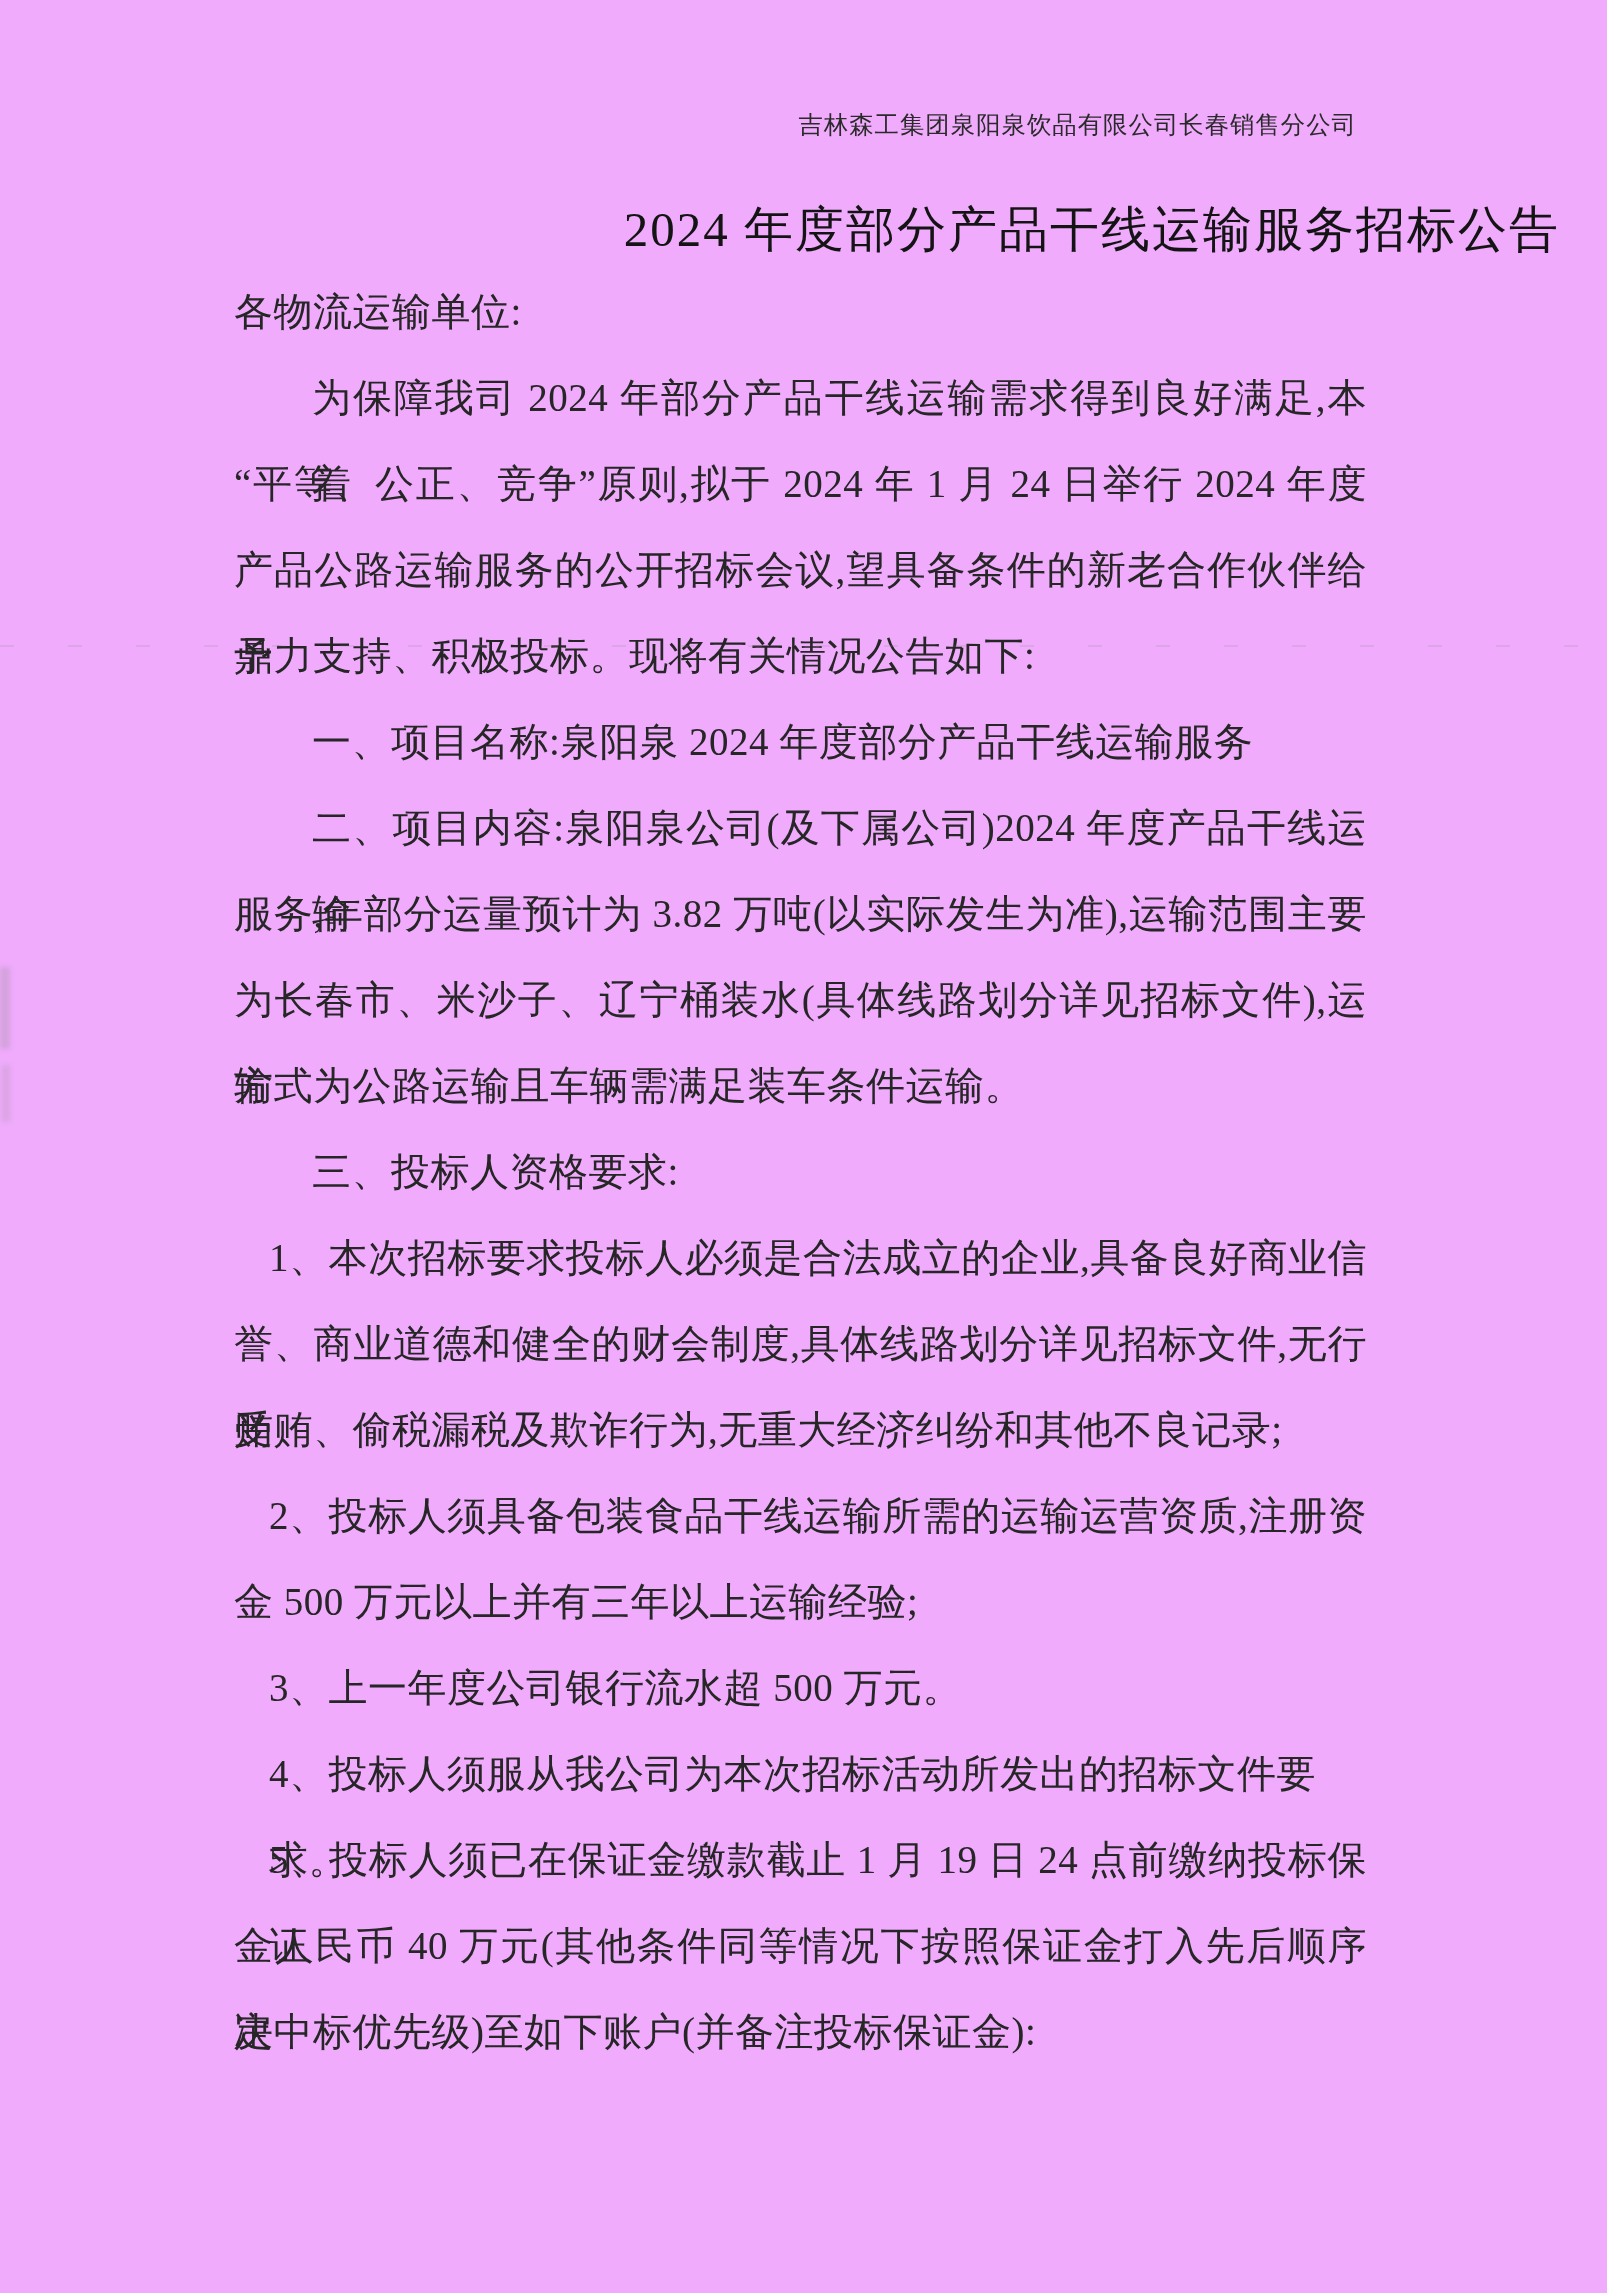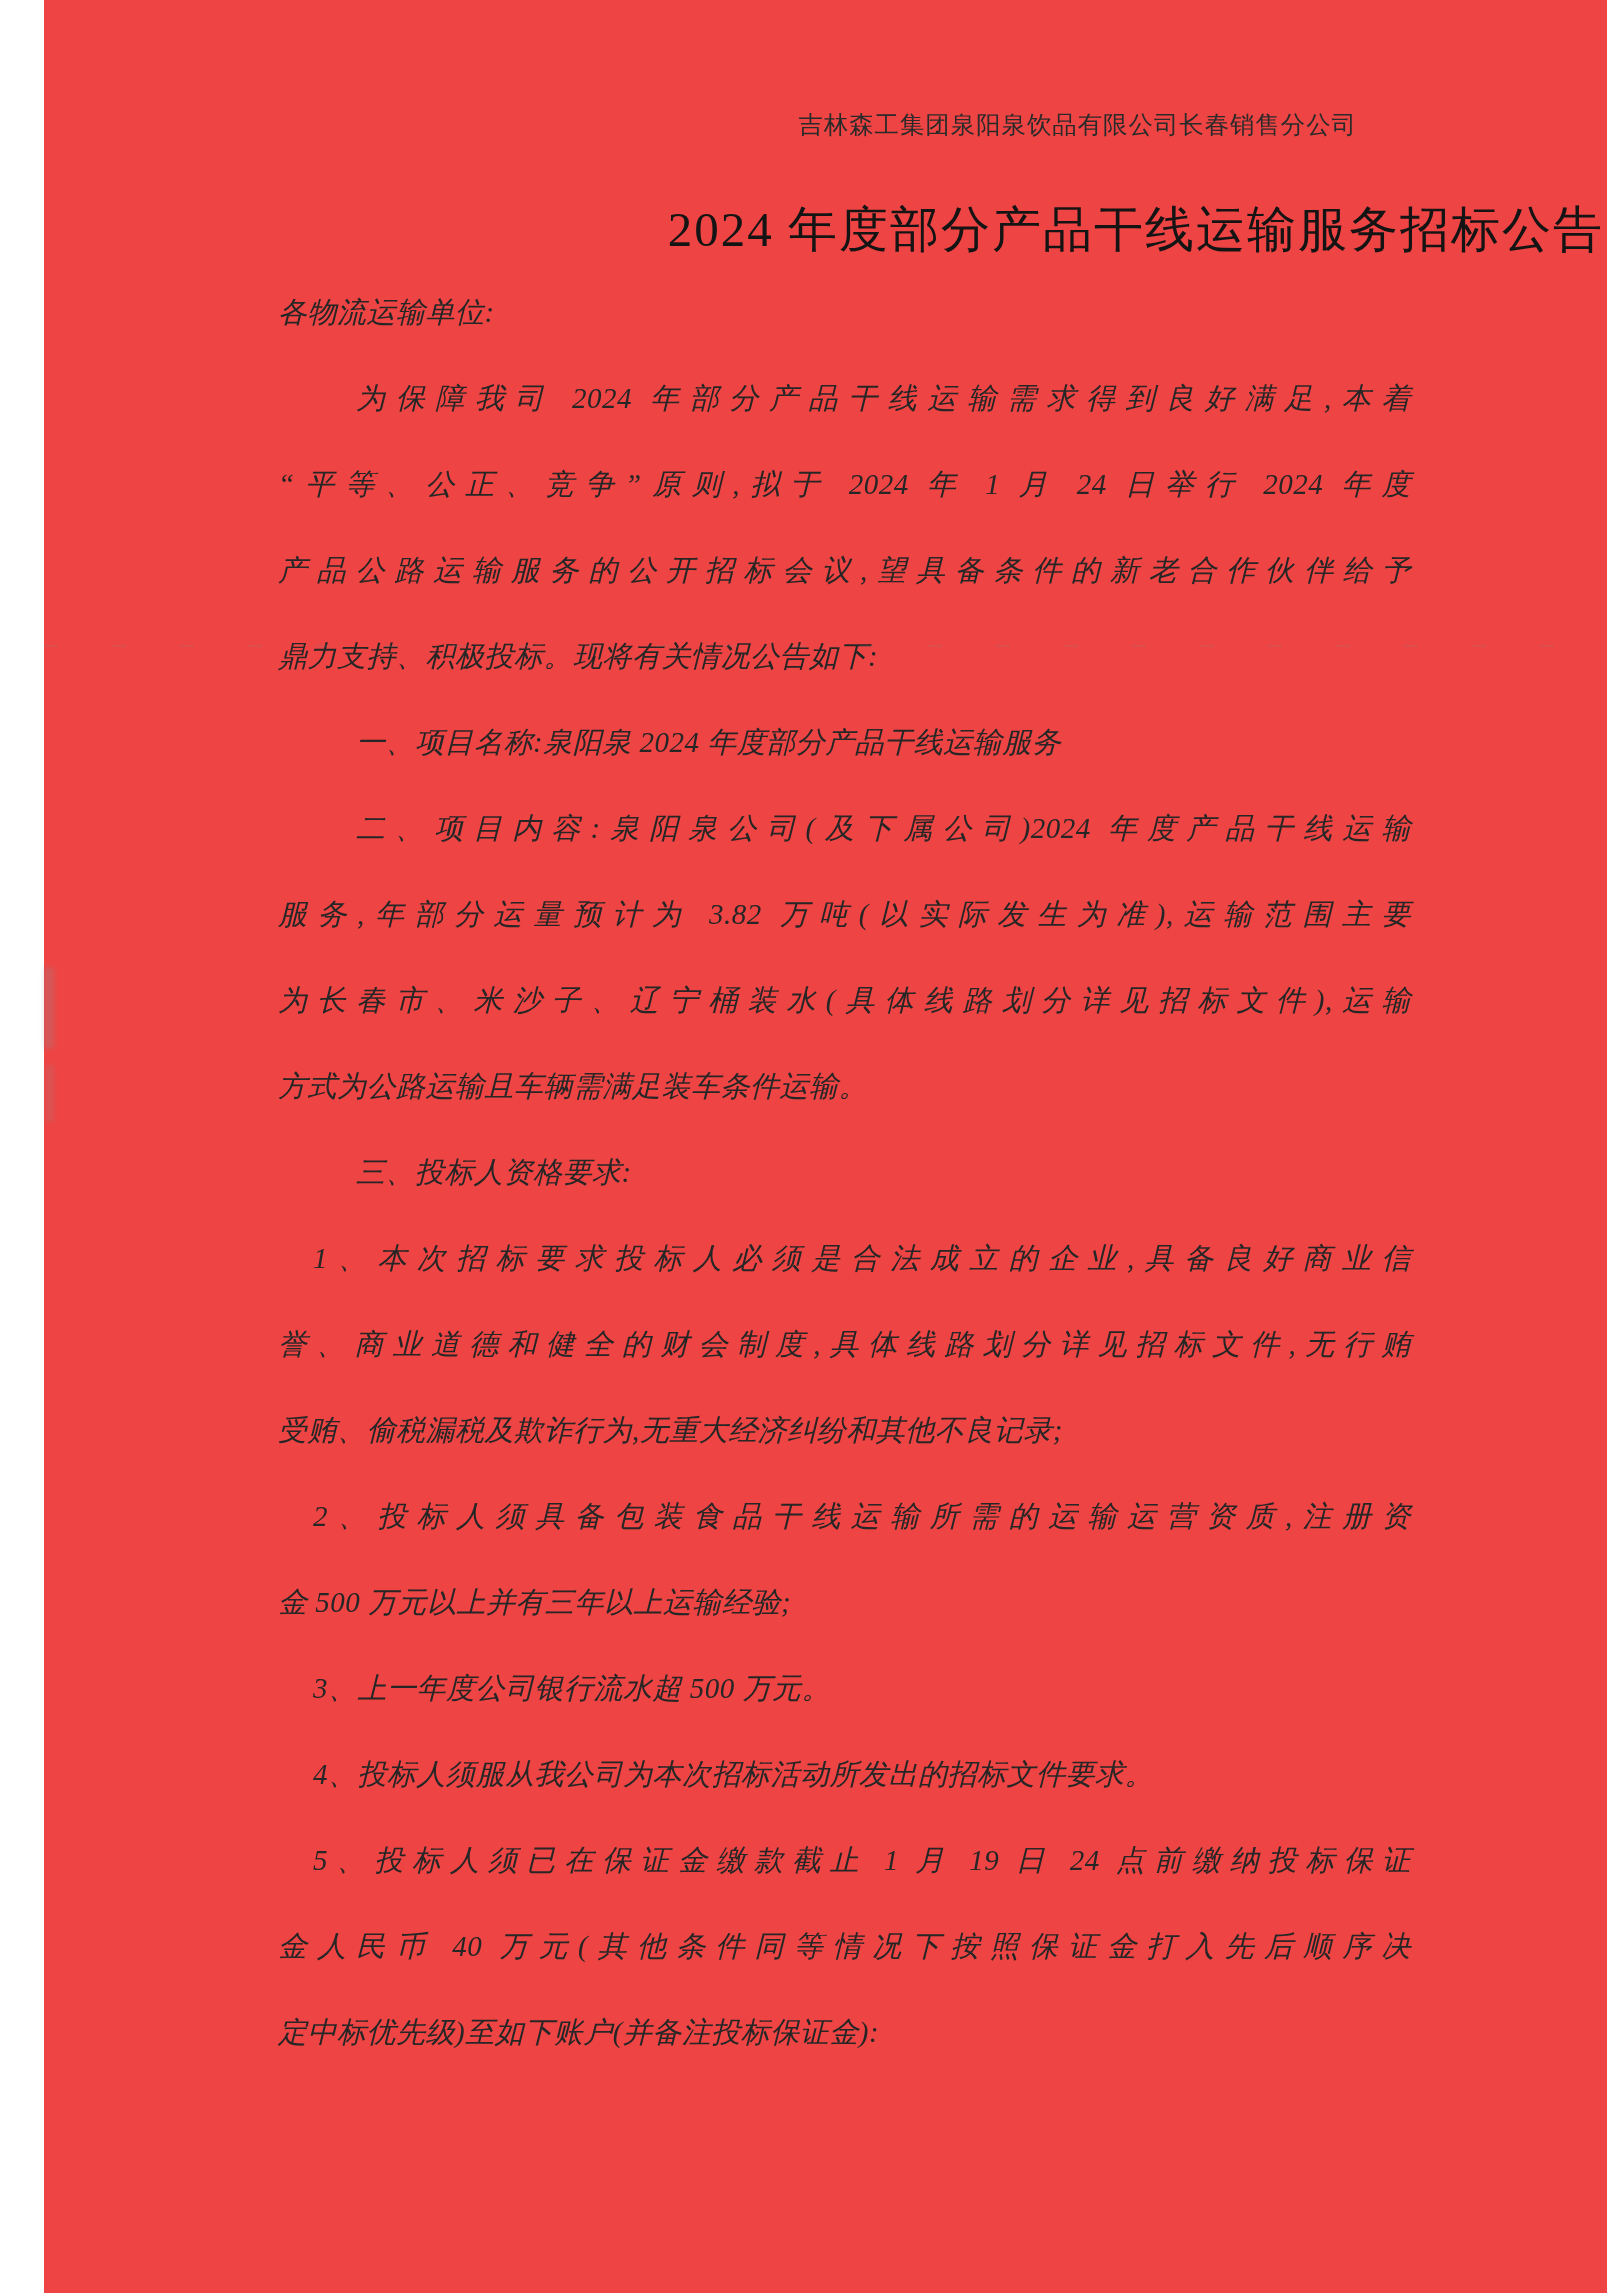--- a/index.html
+++ b/index.html
@@ -5,22 +5,21 @@
   html, body { margin: 0; padding: 0; }
   body {
     width: 1607px; height: 2294px;
     background: #ffffff;
     position: relative;
     font-family: "Liberation Serif", "DejaVu Serif", serif;
     overflow: hidden;
   }
   .page {
     position: absolute; inset: 0;
-    background: #ef4444;
-    margin-left: 44px;
+    background: #f0abfc;
   }
   .company-header {
     position: absolute;
     top: 109px; right: 250px;
     font-size: 24.4px;
     letter-spacing: 1px;
     color: #2a2a2a;
     white-space: nowrap;
   }
   .doc-title {
@@ -31,23 +30,22 @@
     font-size: 49px;
     font-weight: 500;
     letter-spacing: 2px;
     color: #141414;
     white-space: nowrap;
   }
   .body-lines {
     position: absolute;
     top: 269px; left: 234px;
     width: 1133px;
-    font-size: 29px;
+    font-size: 39px;
     color: #262626;
-    font-style: italic;
   }
   .line {
     height: 86px;
     line-height: 86px;
     letter-spacing: 0.5px;
   }
   .ind1 { padding-left: 35px; }
   .ind2 { padding-left: 78px; }
   .just { text-align: justify; text-align-last: justify; }
   

